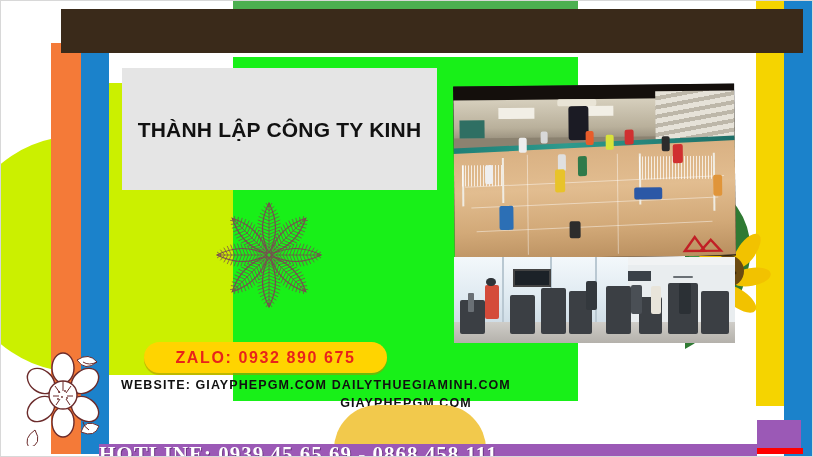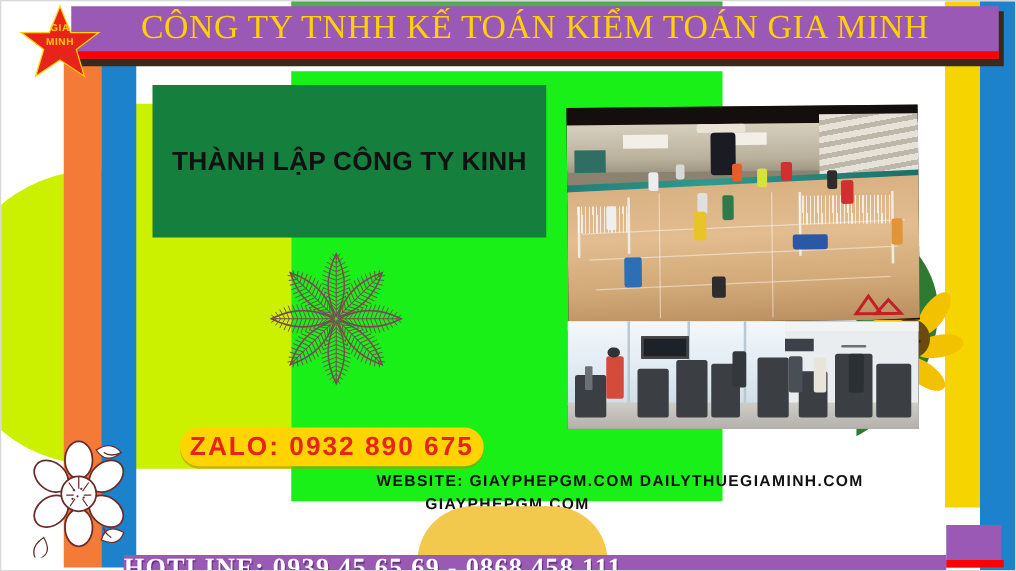--- a/index.html
+++ b/index.html
@@ -61,21 +61,21 @@
   #logo-text{
     position:absolute;left:0;top:14px;width:66px;
     text-align:center;color:#FFD100;
     font-size:8px;font-weight:bold;line-height:11px;
     letter-spacing:.5px;pointer-events:none;
   }
 
   
   #title-card{
     left:121px;top:67px;width:315px;height:122px;
-    background:#15803d;
+    background:#e5e5e5;
     display:flex;flex-direction:column;
     align-items:center;justify-content:center;
   }
   #title-card .line{
     color:#111111;font-weight:bold;font-size:21px;
     letter-spacing:.2px;line-height:31px;white-space:nowrap;
   }
 
   
   .photo{position:absolute;overflow:hidden;background:#222;}
@@ -120,28 +120,28 @@
   #line-flower{left:14px;top:345px;width:96px;height:100px;}
 
   
   #zalo-pill{
     left:143px;top:341px;width:243px;height:31px;
     background:#FFD400;border-radius:16px;
     display:flex;align-items:center;justify-content:center;
     box-shadow:0 2px 0 rgba(180,140,0,.55);
   }
   #zalo-text{
-    color:#E8231A;font-weight:bold;font-size:21px;letter-spacing:1.6px;
+    color:#E8231A;font-weight:bold;font-size:16px;letter-spacing:1.6px;
     white-space:nowrap;
   }
 
   
   #website-line1{
     left:120px;top:375px;width:570px;height:17px;
-    display:flex;align-items:center;justify-content:flex-end;
+    display:flex;align-items:center;justify-content:flex-start;
   }
   #website-line2{
     left:120px;top:393px;width:570px;height:17px;
     display:flex;align-items:center;justify-content:center;
   }
   .web-text{
     color:#111111;font-weight:bold;font-size:12.5px;letter-spacing:1.1px;
     white-space:nowrap;
   }
 
@@ -474,33 +474,21 @@
           <circle cx="46" cy="86" r="1.4"></circle>
         <circle cx="50" cy="94" r="1.4"></circle>
           <circle cx="42" cy="97" r="1.4"></circle>
         <circle cx="35" cy="95" r="1.4"></circle>
           <circle cx="46" cy="100" r="1.4"></circle>
       </g>
     </svg>
   </div>
 
   <div class="band" id="header-shadow"></div>
-  <div class="band" id="header-bar">
-    <span id="header-title">CÔNG TY TNHH KẾ TOÁN KIỂM TOÁN GIA MINH</span>
-  </div>
-
-  <div class="band" id="logo">
-    <svg width="66" height="62" viewBox="0 0 66 62">
-      <polygon points="33,2 41.5,23 64,23 46,36.5 52.5,58 33,45 13.5,58 20,36.5 2,23 24.5,23" fill="#E8231A" stroke="#FFD100" stroke-width="1"></polygon>
-    </svg>
-    <div id="logo-text">
-      <div>GIA</div>
-      <div>MINH</div>
-    </div>
-  </div>
+
 
   <div class="band" id="title-card">
     <div class="line">THÀNH LẬP CÔNG TY KINH</div>
   </div>
 
   <div class="photo" id="photo-sports">
     <div class="hall-bg"></div>
     <div class="hall-wall2"></div>
     <div class="hall-stripe"></div>
     <div class="hall-seats"></div>

